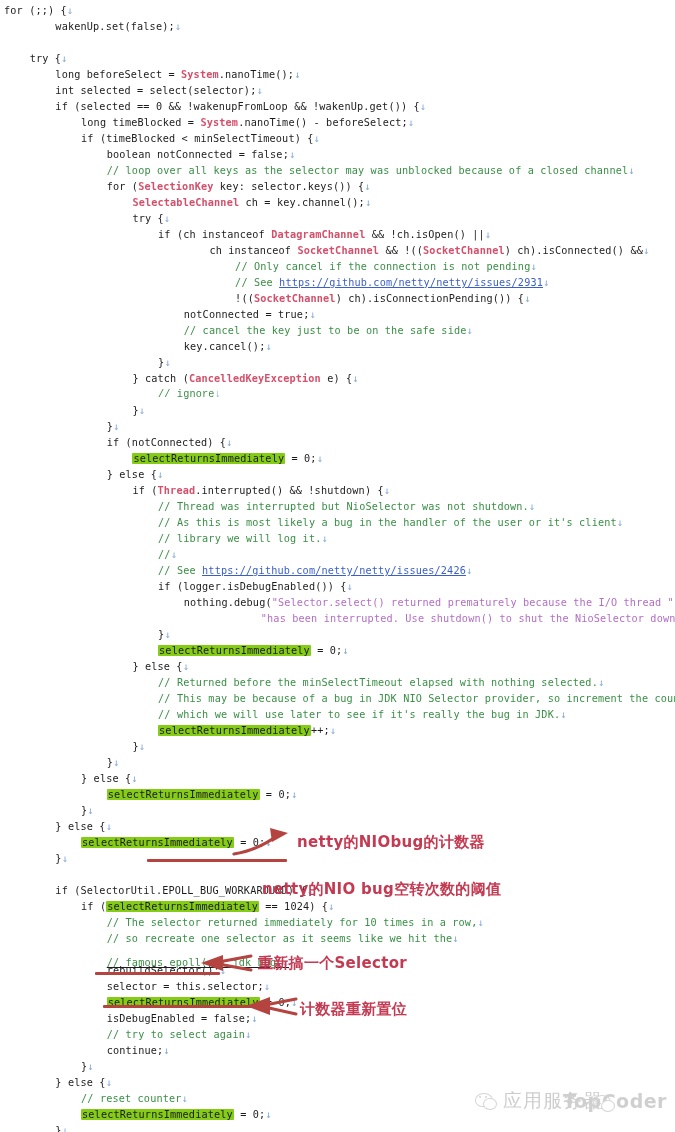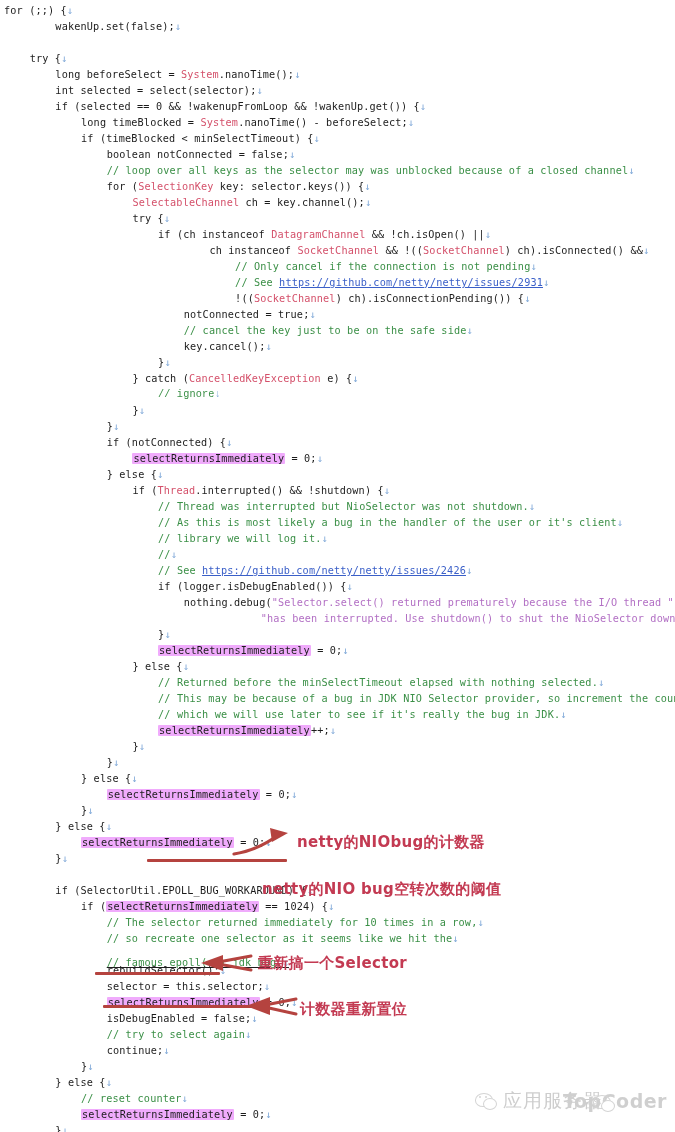--- a/index.html
+++ b/index.html
@@ -30,27 +30,27 @@
     font-family: "DejaVu Sans Mono", "Liberation Mono", monospace;
     font-size: 10.2px;
     line-height: 16px;
     height: 16px;
     letter-spacing: 0.15px;
     color: #1c1c1c;
   }
 
   
   .t-plain   { color: #1c1c1c; }
-  .t-type    { color: #d4506a; }
+  .t-type    { color: #d4506a; font-weight: bold; }
   .t-comment { color: #3a8f46; }
   .t-string  { color: #b26fc4; }
   .t-link    { color: #3a5fc8; text-decoration: underline; }
   .t-eol     { color: #7fa8d8; }
   .t-hl {
-    background: #f0abfc;
+    background: #84cc16;
     color: #1c1c1c;
     padding: 0 1px;
     border-radius: 1px;
   }
 
   
   #annotation-layer {
     position: absolute;
     left: 0;
     top: 0;

